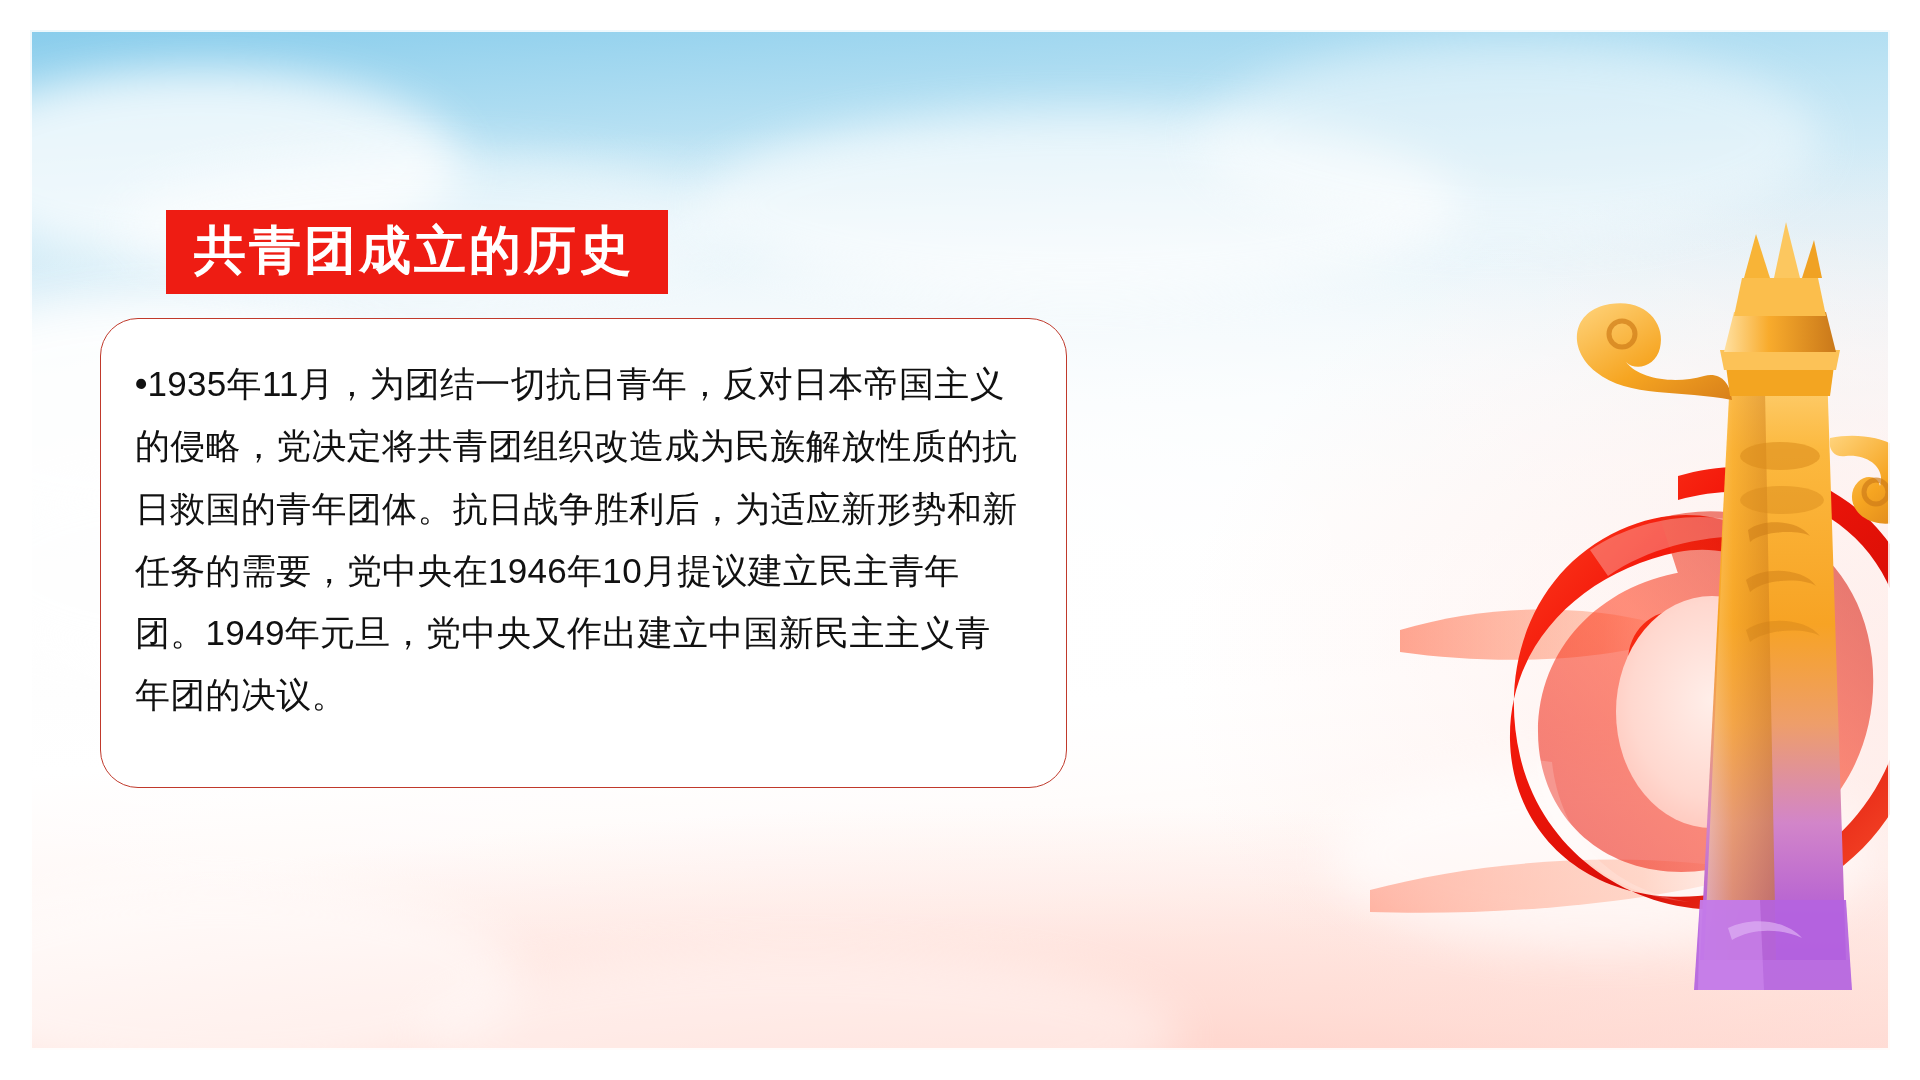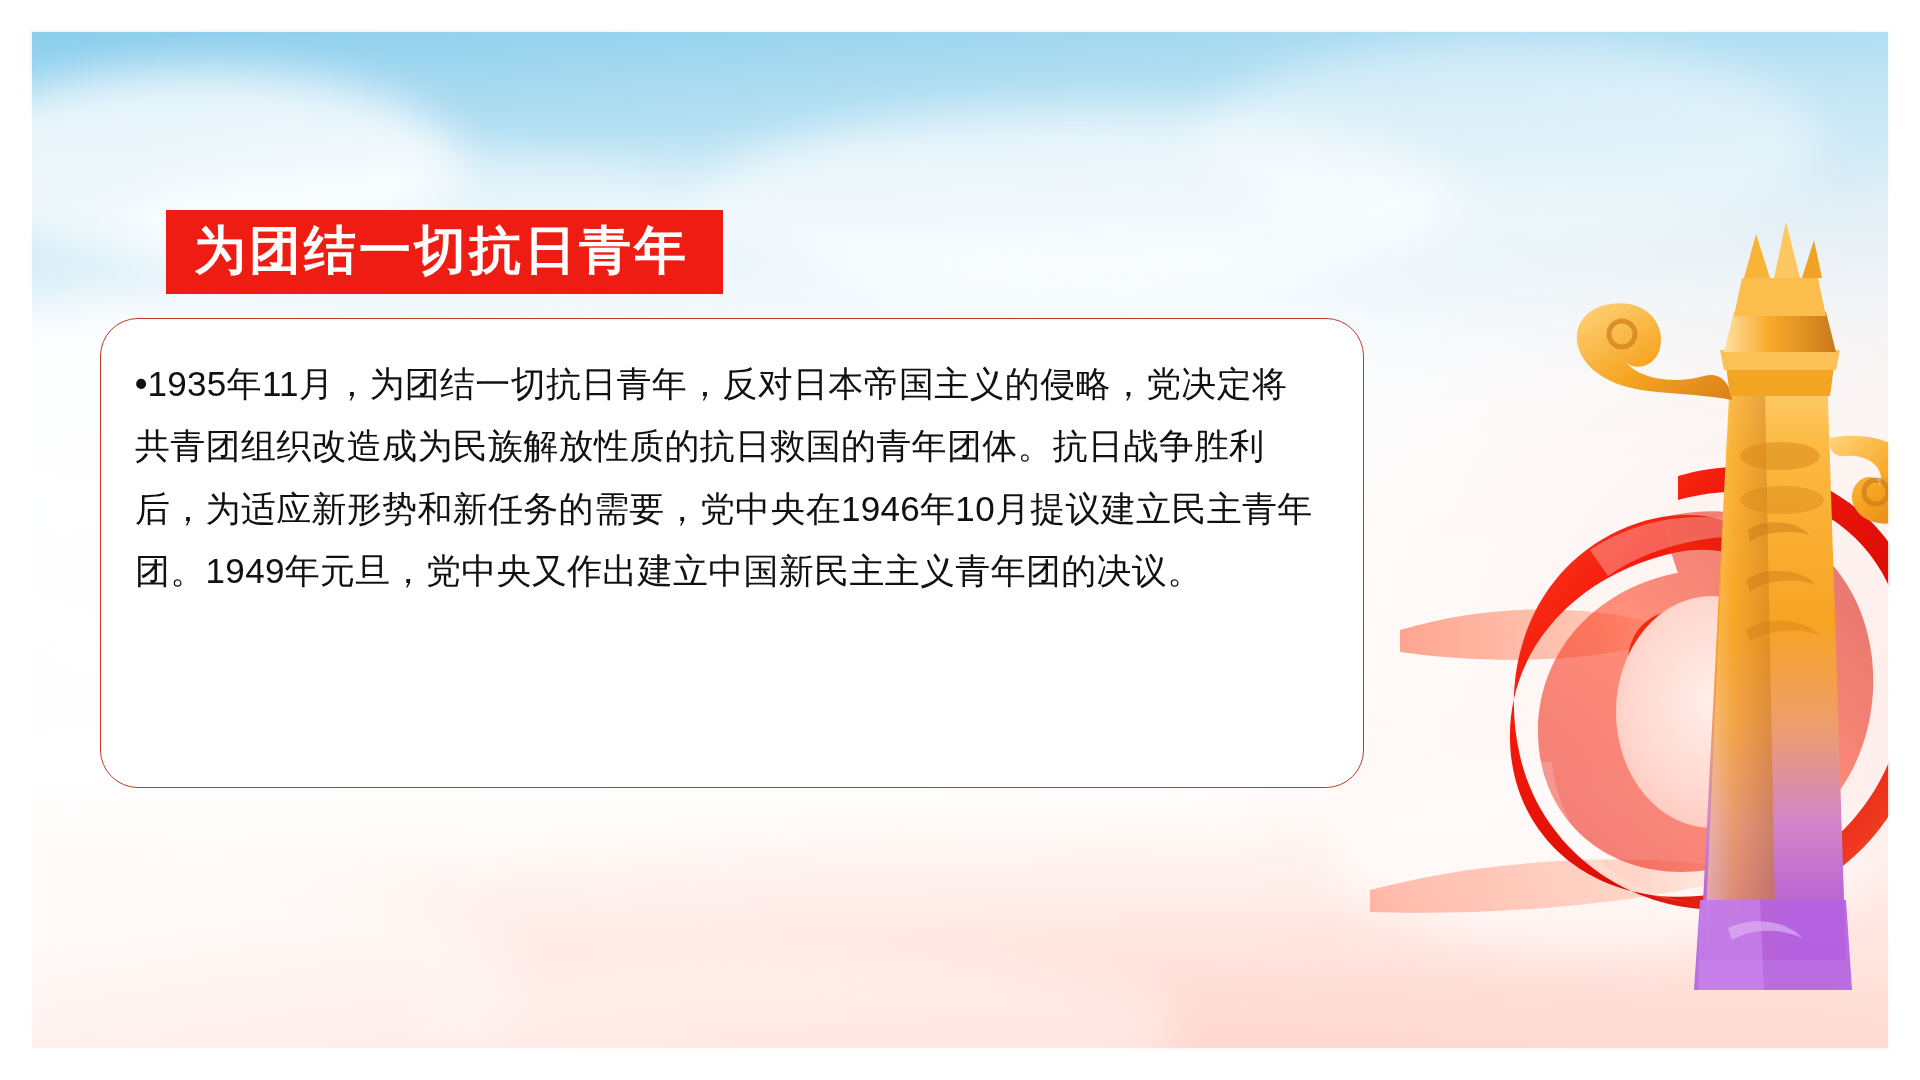--- a/index.html
+++ b/index.html
@@ -74,21 +74,21 @@
     z-index:25;
   }
   .badge-text{
     font-size:52px; font-weight:bold; color:#ffffff;
     letter-spacing:3px; white-space:nowrap; line-height:1;
   }
 
   
   .card{
     position:absolute; left:100px; top:318px;
-    width:1264px; height:470px;
+    width:967px; height:470px;
     background:#ffffff;
     border:1.5px solid #c0392b;
     border-radius:38px;
     z-index:20;
     padding:34px 44px 30px 34px;
   }
   .para{
     font-size:35px;
     line-height:1.78;
     color:#111111;
@@ -236,21 +236,21 @@
 
       <path d="M340,700 L486,700 L492,790 L334,790 Z" fill="#b463df" opacity=".92"></path>
       <path d="M340,700 L400,700 L404,790 L338,790 Z" fill="#cf8cee" opacity=".55"></path>
 
       <path d="M368,728 C392,716 426,720 442,738 C420,728 392,728 372,740 Z" fill="#e0b6f4" opacity=".65"></path>
     </svg>
   </div>
 
 
   <div class="badge">
-    <div class="badge-text">为团结一切抗日青年</div>
+    <div class="badge-text">共青团成立的历史</div>
   </div>
 
   <div class="card">
     <div class="para"><span class="bullet">•</span><span>1935年11月，为团结一切抗日青年，反对日本帝国主义的侵略，党决定将共青团组织改造成为民族解放性质的抗日救国的青年团体。抗日战争胜利后，为适应新形势和新任务的需要，党中央在1946年10月提议建立民主青年团。1949年元旦，党中央又作出建立中国新民主主义青年团的决议。</span></div>
   </div>
 
 </div>
 
 <div class="frame"></div>
 <div class="frame-inner"></div>

